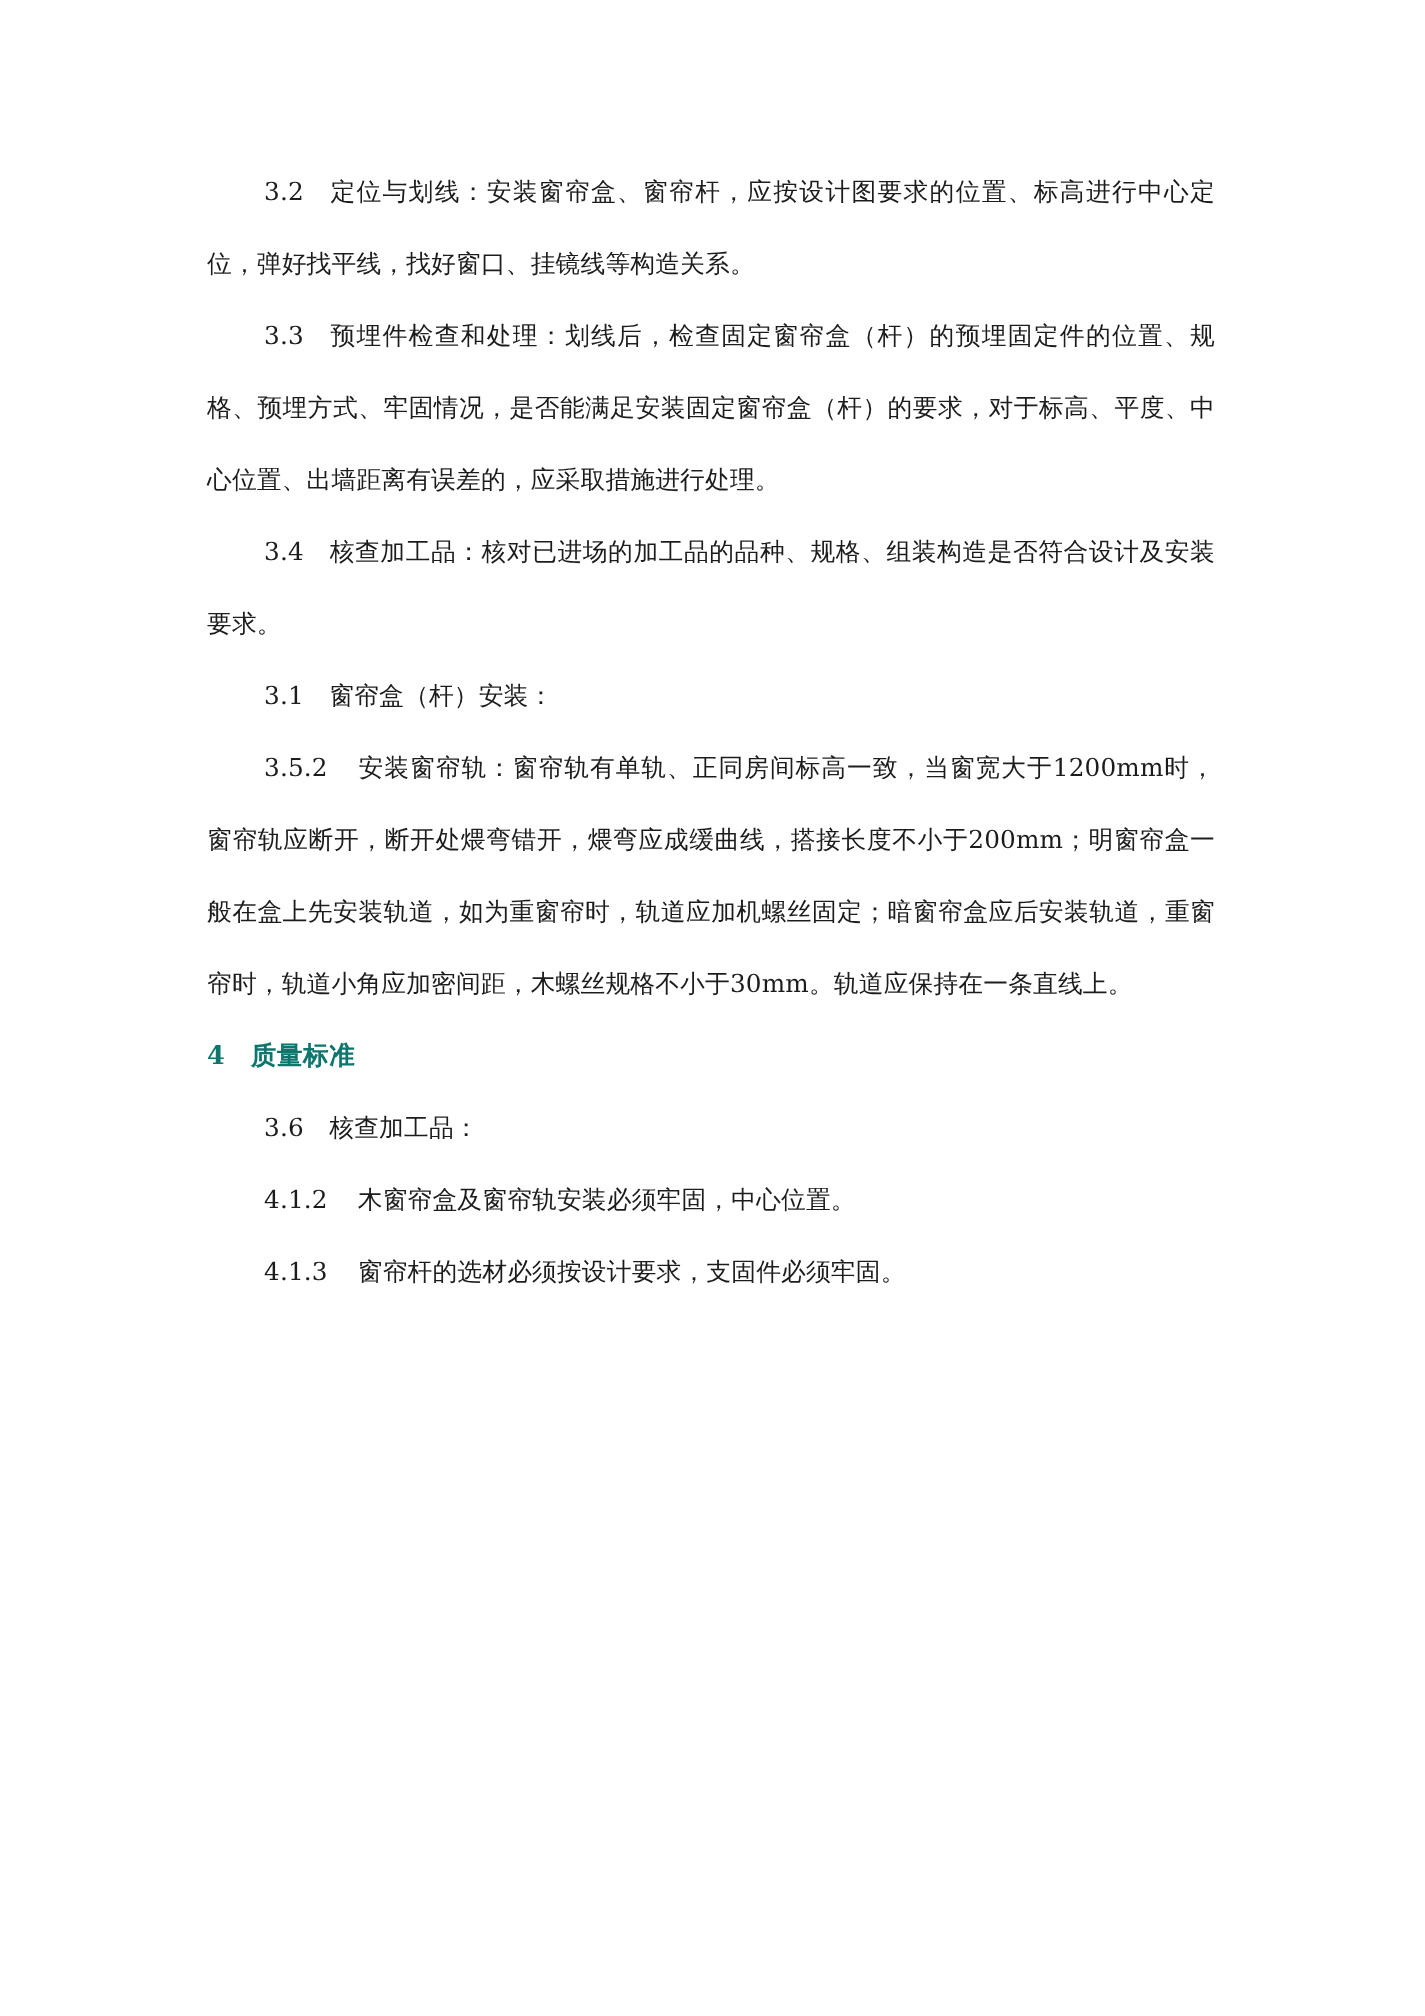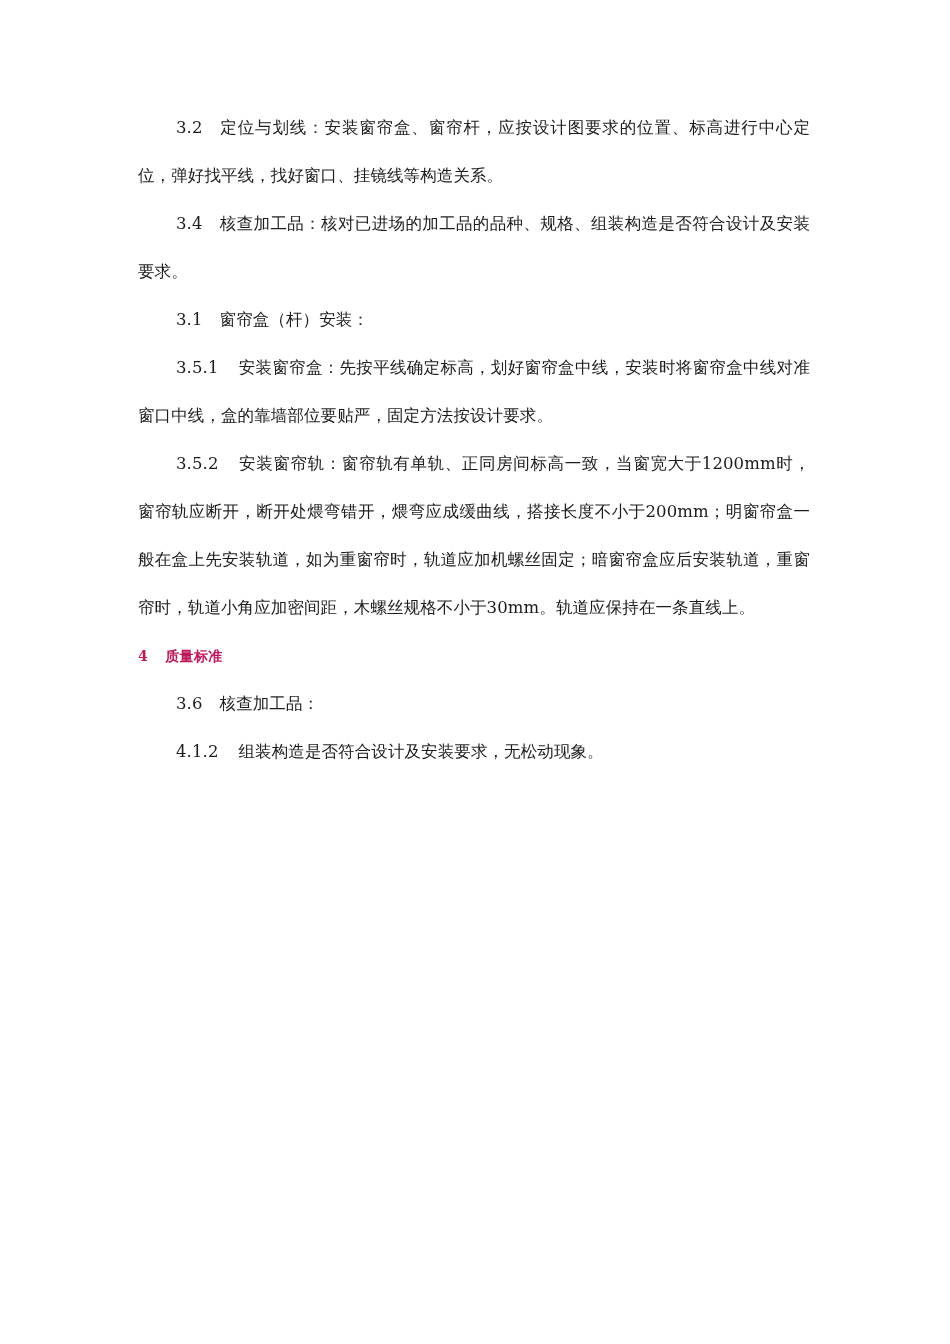--- a/index.html
+++ b/index.html
@@ -48,26 +48,26 @@
 
   
   p.para + p.para {
     margin-top: 0px;
   }
 
   
   h2.section {
     margin: 0;
     padding: 0;
-    font-size: 14px;
+    font-size: 17px;
     line-height: 48px;
     font-weight: bold;
     text-indent: 0;
     letter-spacing: 0.4px;
-    color: #be185d;
+    color: #0f766e;
     font-family: "DejaVu Sans", "Liberation Sans", sans-serif;
   }
 
   
   .num {
     font-family: "DejaVu Serif", "Liberation Serif", serif;
   }
   .sp {
     display: inline-block;
     width: 17px;
@@ -78,32 +78,33 @@
   }
 </style>
 </head>
 <body>
 
 <div class="page">
   <div class="content">
 
     <p class="para"><span class="num">3.2</span><span class="sp"></span><span>定位与划线：安装窗帘盒、窗帘杆，应按设计图要求的位置、标高进行中心定位，弹好找平线，找好窗口、挂镜线等构造关系。</span></p>
 
+    <p class="para"><span class="num">3.3</span><span class="sp"></span><span>预埋件检查和处理：划线后，检查固定窗帘盒（杆）的预埋固定件的位置、规格、预埋方式、牢固情况，是否能满足安装固定窗帘盒（杆）的要求，对于标高、平度、中心位置、出墙距离有误差的，应采取措施进行处理。</span></p>
 
     <p class="para"><span class="num">3.4</span><span class="sp"></span><span>核查加工品：核对已进场的加工品的品种、规格、组装构造是否符合设计及安装要求。</span></p>
 
     <p class="para"><span class="num">3.1</span><span class="sp"></span><span>窗帘盒（杆）安装：</span></p>
 
-    <p class="para"><span class="num">3.5.1</span><span class="sp-wide"></span><span>安装窗帘盒：先按平线确定标高，划好窗帘盒中线，安装时将窗帘盒中线对准窗口中线，盒的靠墙部位要贴严，固定方法按设计要求。</span></p>
 
     <p class="para"><span class="num">3.5.2</span><span class="sp-wide"></span><span>安装窗帘轨：窗帘轨有单轨、正同房间标高一致，当窗宽大于1200mm时，窗帘轨应断开，断开处煨弯错开，煨弯应成缓曲线，搭接长度不小于200mm；明窗帘盒一般在盒上先安装轨道，如为重窗帘时，轨道应加机螺丝固定；暗窗帘盒应后安装轨道，重窗帘时，轨道小角应加密间距，木螺丝规格不小于30mm。轨道应保持在一条直线上。</span></p>
 
 
     <h2 class="section"><span class="num">4</span><span class="sp"></span><span>质量标准</span></h2>
 
     <p class="para"><span class="num">3.6</span><span class="sp"></span><span>核查加工品：</span></p>
 
 
-    <p class="para"><span class="num">4.1.2</span><span class="sp-wide"></span><span>组装构造是否符合设计及安装要求，无松动现象。</span></p>
+    <p class="para"><span class="num">4.1.2</span><span class="sp-wide"></span><span>木窗帘盒及窗帘轨安装必须牢固，中心位置。</span></p>
 
+    <p class="para"><span class="num">4.1.3</span><span class="sp-wide"></span><span>窗帘杆的选材必须按设计要求，支固件必须牢固。</span></p>
 
   </div>
 </div>
 
 </body></html>

